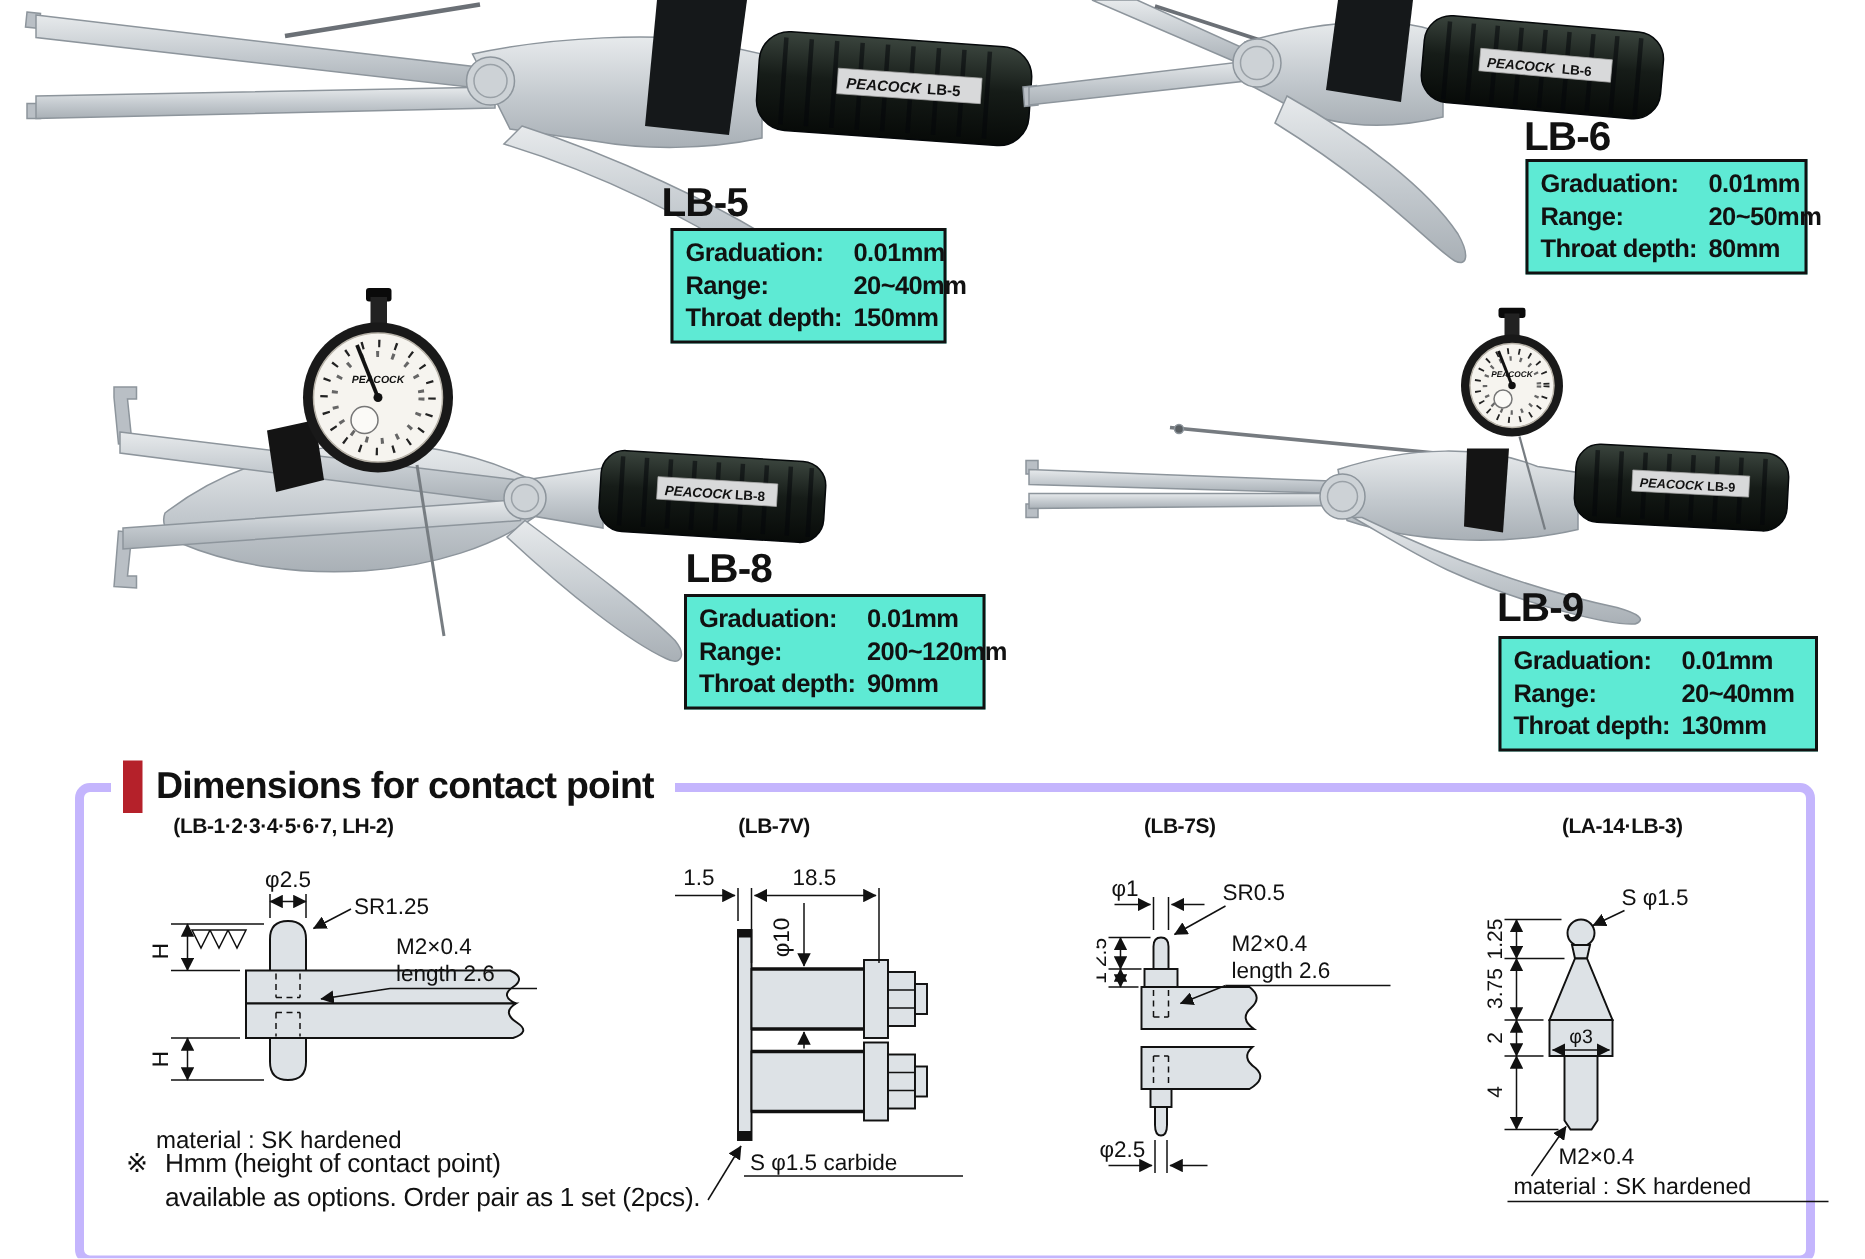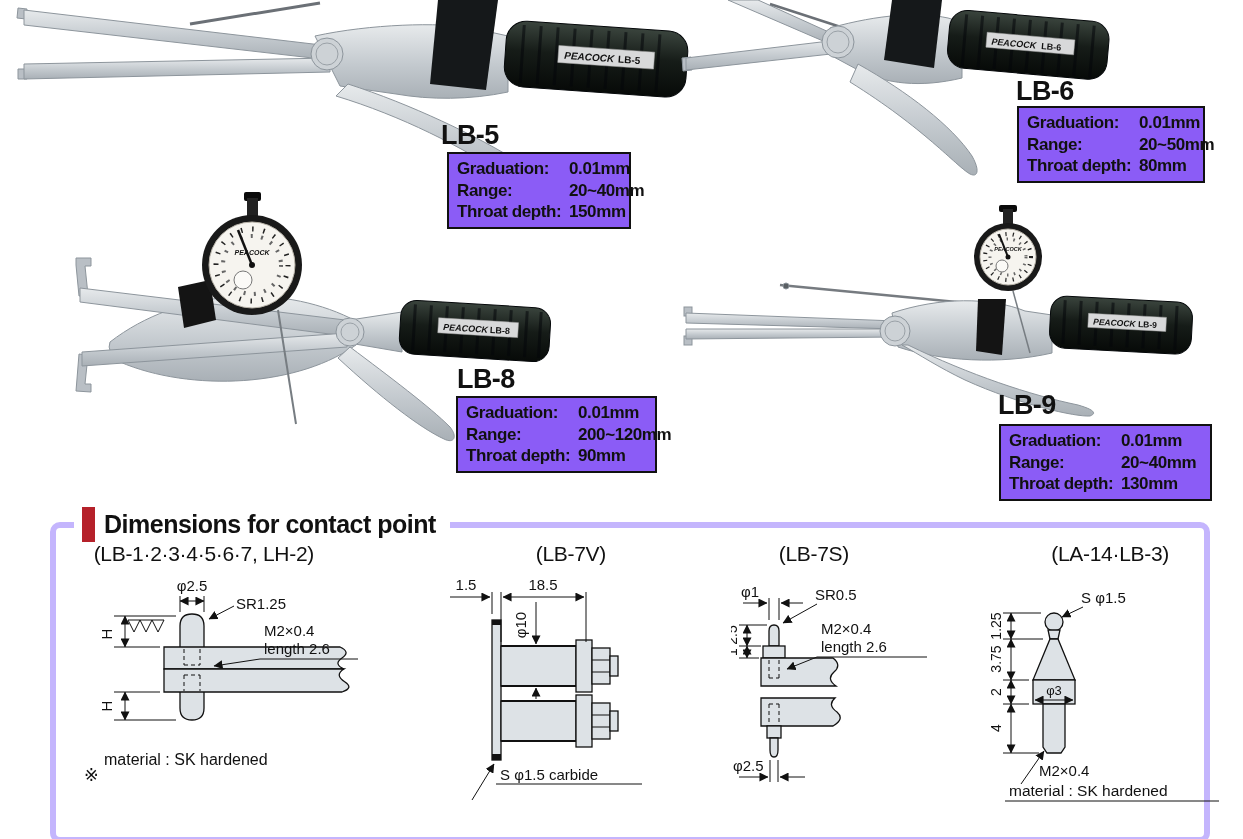--- a/index.html
+++ b/index.html
@@ -1,30 +1,30 @@
 <!DOCTYPE html>
 <html><head>
 <meta charset="utf-8">
 <style>
   html,body{margin:0;padding:0;background:#fff;}
   .page{position:relative;width:1243px;height:839px;background:#ffffff;overflow:hidden;
         font-family:"Liberation Sans","DejaVu Sans",sans-serif;color:#111;}
   svg{display:block;}
   svg text{font-family:"Liberation Sans","DejaVu Sans",sans-serif;fill:#111;}
   .product-name{position:absolute;font-weight:bold;font-size:27px;letter-spacing:-0.6px;}
-  .spec-box{position:absolute;background:#8b5cf6;border:2px solid #111;padding:4px 8px;box-sizing:border-box;}
+  .spec-box{position:absolute;background:#5eead4;border:2px solid #111;padding:4px 8px;box-sizing:border-box;}
   .spec-row{display:flex;font-weight:bold;font-size:17px;line-height:21.5px;letter-spacing:-0.4px;white-space:nowrap;}
   .spec-label{width:112px;flex:none;}
   .dims-box{position:absolute;left:50px;top:522px;width:1148px;height:309px;
             border:6px solid #c4b5fd;border-radius:10px;}
   .dims-title{position:absolute;left:18px;top:-21px;background:#fff;padding:0 14px 0 8px;
               display:flex;align-items:center;gap:9px;}
   .red-bar{width:13px;height:35px;flex:none;}
   .dims-title-text{font-weight:bold;font-size:25px;letter-spacing:-0.5px;white-space:nowrap;}
-  .panel-header{position:absolute;top:14px;font-weight:normal;font-size:21px;text-align:right;
+  .panel-header{position:absolute;top:14px;font-weight:bold;font-size:14px;text-align:center;
                 letter-spacing:-0.3px;white-space:nowrap;}
   .tdraw{position:absolute;}
   .dim{stroke:#111;stroke-width:1;fill:none;}
   .dash{stroke:#111;stroke-width:1;fill:none;stroke-dasharray:4 3;}
   .part{fill:#dde2e6;stroke:#111;stroke-width:1.3;}
   .note{position:absolute;left:28px;top:236px;display:flex;font-size:17.5px;line-height:23px;letter-spacing:-0.2px;}
   .note-marker{width:26px;flex:none;}
   .caliper{position:absolute;}
 </style>
 </head>
@@ -228,21 +228,21 @@
       </div>
   </div>
 
   <div class="dims-box">
     <div class="dims-title">
       <span class="red-bar" style="background:#b5212a"></span>
       <span class="dims-title-text">Dimensions for contact point</span>
     </div>
 
     <div class="panel-header" style="left:8px;width:250px">(LB-1·2·3·4·5·6·7, LH-2)</div>
-    <div class="panel-header" style="left:390px;width:160px">(LB-7V)</div>
+    <div class="panel-header" style="left:380px;width:160px">(LB-7V)</div>
     <div class="panel-header" style="left:668px;width:125px">(LB-7S)</div>
     <div class="panel-header" style="left:938px;width:175px">(LA-14·LB-3)</div>
 
     <svg class="tdraw" style="left:12px;top:44px" width="300" height="215" viewBox="0 0 300 215">
       <path class="part" d="M112,136 V54 Q112,42 124,42 Q136,42 136,54 V136 Q136,148 124,148 Q112,148 112,136 Z"></path>
       <path class="part" d="M96,75 H272 Q283,80 274,86 Q265,92 276,97 H96 Z"></path>
       <path class="part" d="M96,97 H276 Q266,103 277,110 Q286,116 274,120 H96 Z"></path>
       <path class="dash" d="M116,77 V93 M132,77 V93 M116,93 H132"></path>
       <path class="dash" d="M116,103 V119 M132,103 V119 M116,103 H132"></path>
       <line class="dim" x1="112" y1="40" x2="112" y2="24"></line>
@@ -359,17 +359,19 @@
       <line class="dim" x1="92" y1="39" x2="71" y2="49" marker-end="url(#arr)"></line>
       <line class="dim" x1="30" y1="216" x2="53" y2="183" marker-end="url(#arr)"></line>
       <text x="48" y="208" font-size="15">M2×0.4</text>
       <text x="18" y="228" font-size="15.5">material : SK hardened</text>
       <line class="dim" x1="14" y1="233" x2="228" y2="233"></line>
     </svg>
 
     <div class="note">
       <span class="note-marker">※</span>
       <span>
+        <div>Hmm (height of contact point)</div>
+        <div>available as options. Order pair as 1 set (2pcs).</div>
       </span>
     </div>
   </div>
 
 </div>
 
 </body></html>

